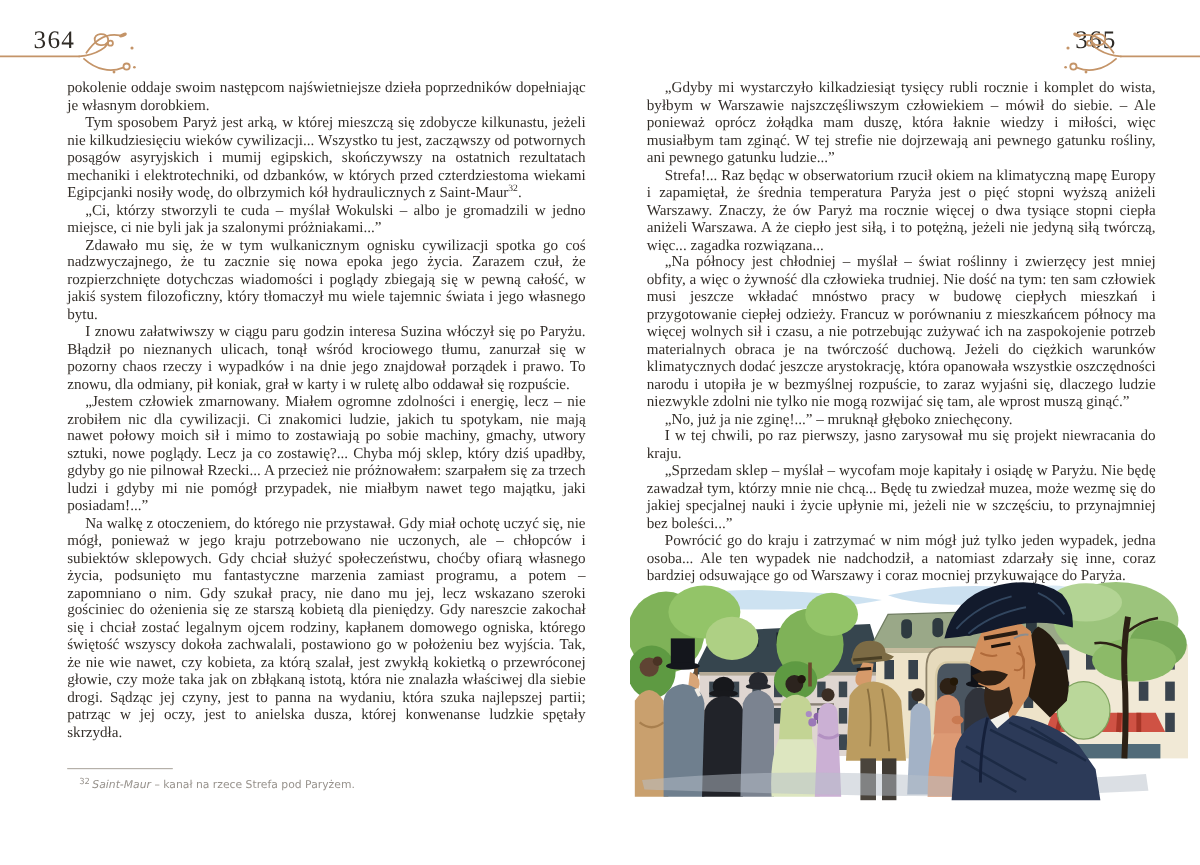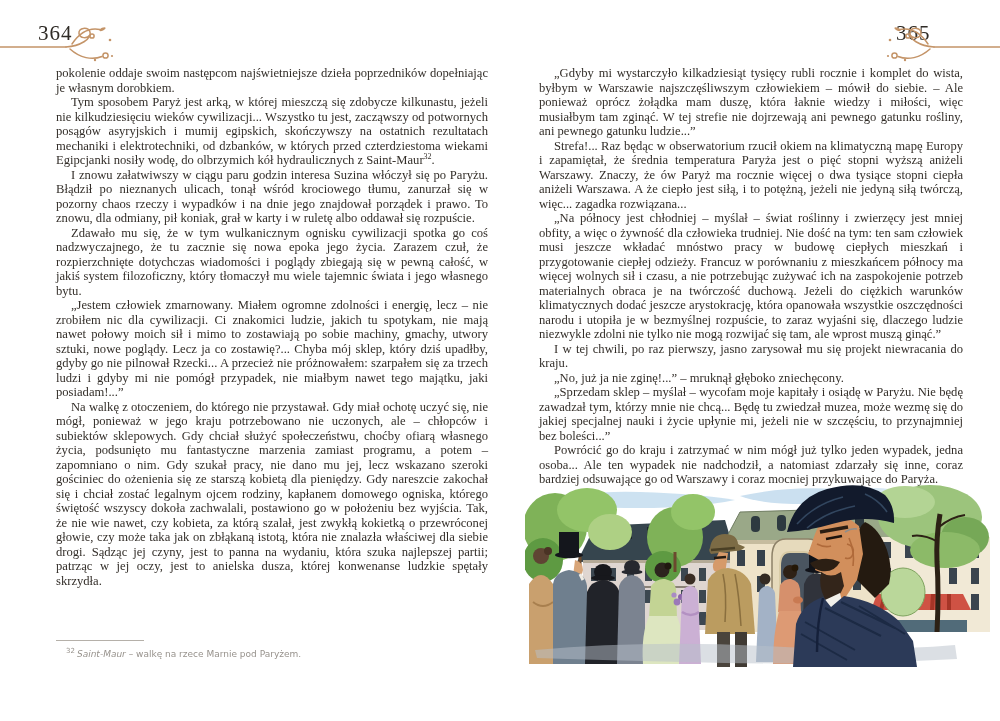--- a/index.html
+++ b/index.html
@@ -36,21 +36,21 @@
   .fn-rule{width:88px;border-top:1px solid #b5b0a9;margin-bottom:4px;}
   .footnote p{margin:0;padding-left:10px;}
   .footnote sup{font-size:7px;margin-right:2px;}
   .footnote i{}
   
   #illustration{position:absolute;left:525px;top:482px;width:465px;height:185px;}
 </style>
 </head>
 <body>
 
-<div class="page-number" style="left:38px">364</div>
+<div class="page-number" style="left:28px">364</div>
 <svg class="orn" style="left:0;top:26px" width="132" height="38" viewBox="0 0 132 38" aria-hidden="true">
   <g stroke="#c49468" fill="none" stroke-width="1.5" stroke-linecap="round">
     <path d="M0,21 H66"></path>
     <path d="M66,21 C80,20 92,13 90,6 C88,0.5 78,1.5 79,7.5 C80,12.5 87,13 90,9"></path>
     <path d="M72,18 C80,6 90,1.5 100,3.5"></path>
     <path d="M70,23 C80,32 92,34.5 102,30.5"></path>
     <circle cx="105.5" cy="29.5" r="2.6"></circle>
     <circle cx="92" cy="10" r="2.1"></circle>
   </g>
   <g fill="#c49468" stroke="none">
@@ -75,37 +75,38 @@
     <ellipse cx="102.5" cy="3.2" rx="3.4" ry="1.5" transform="rotate(-24 102.5 3.2)"></ellipse>
     <circle cx="110" cy="14" r="1.3"></circle>
     <circle cx="95" cy="34" r="1.2"></circle>
     <circle cx="112" cy="30" r="1.1"></circle>
   </g>
 </svg>
 
 <div id="left-page" class="page">
   <p>pokolenie oddaje swoim następcom najświetniejsze dzieła poprzedników dopełniając je własnym dorobkiem.</p>
   <p class="ind"><span>Tym sposobem Paryż jest arką, w której mieszczą się zdobycze kilkunastu, jeżeli nie kilkudziesięciu wieków cywilizacji... Wszystko tu jest, zacząwszy od potwornych posągów asyryjskich i mumij egipskich, skończywszy na ostatnich rezultatach mechaniki i elektrotechniki, od dzbanków, w których przed czterdziestoma wiekami Egipcjanki nosiły wodę, do olbrzymich kół hydraulicznych z Saint-Maur</span><sup class="fn-ref">32</sup><span>.</span></p>
+  <p class="ind">„Ci, którzy stworzyli te cuda – myślał Wokulski – albo je gromadzili w jedno miejsce, ci nie byli jak ja szalonymi próżniakami...”</p>
+  <p class="ind">Zdawało mu się, że w tym wulkanicznym ognisku cywilizacji spotka go coś nadzwyczajnego, że tu zacznie się nowa epoka jego życia. Zarazem czuł, że rozpierzchnięte dotychczas wiadomości i poglądy zbiegają się w pewną całość, w jakiś system filozoficzny, który tłomaczył mu wiele tajemnic świata i jego własnego bytu.</p>
   <p class="ind">I znowu załatwiwszy w ciągu paru godzin interesa Suzina włóczył się po Paryżu. Błądził po nieznanych ulicach, tonął wśród krociowego tłumu, zanurzał się w pozorny chaos rzeczy i wypadków i na dnie jego znajdował porządek i prawo. To znowu, dla odmiany, pił koniak, grał w karty i w ruletę albo oddawał się rozpuście.</p>
-  <p class="ind">Zdawało mu się, że w tym wulkanicznym ognisku cywilizacji spotka go coś nadzwyczajnego, że tu zacznie się nowa epoka jego życia. Zarazem czuł, że rozpierzchnięte dotychczas wiadomości i poglądy zbiegają się w pewną całość, w jakiś system filozoficzny, który tłomaczył mu wiele tajemnic świata i jego własnego bytu.</p>
   <p class="ind">„Jestem człowiek zmarnowany. Miałem ogromne zdolności i energię, lecz – nie zrobiłem nic dla cywilizacji. Ci znakomici ludzie, jakich tu spotykam, nie mają nawet połowy moich sił i mimo to zostawiają po sobie machiny, gmachy, utwory sztuki, nowe poglądy. Lecz ja co zostawię?... Chyba mój sklep, który dziś upadłby, gdyby go nie pilnował Rzecki... A przecież nie próżnowałem: szarpałem się za trzech ludzi i gdyby mi nie pomógł przypadek, nie miałbym nawet tego majątku, jaki posiadam!...”</p>
   <p class="ind">Na walkę z otoczeniem, do którego nie przystawał. Gdy miał ochotę uczyć się, nie mógł, ponieważ w jego kraju potrzebowano nie uczonych, ale – chłopców i subiektów sklepowych. Gdy chciał służyć społeczeństwu, choćby ofiarą własnego życia, podsunięto mu fantastyczne marzenia zamiast programu, a potem – zapomniano o nim. Gdy szukał pracy, nie dano mu jej, lecz wskazano szeroki gościniec do ożenienia się ze starszą kobietą dla pieniędzy. Gdy nareszcie zakochał się i chciał zostać legalnym ojcem rodziny, kapłanem domowego ogniska, którego świętość wszyscy dokoła zachwalali, postawiono go w położeniu bez wyjścia. Tak, że nie wie nawet, czy kobieta, za którą szalał, jest zwykłą kokietką o przewróconej głowie, czy może taka jak on zbłąkaną istotą, która nie znalazła właściwej dla siebie drogi. Sądząc jej czyny, jest to panna na wydaniu, która szuka najlepszej partii; patrząc w jej oczy, jest to anielska dusza, której konwenanse ludzkie spętały skrzydła.</p>
 </div>
 
 <div class="footnote">
   <div class="fn-rule"></div>
-  <p><sup>32</sup><i>Saint-Maur</i><span> – walkę na rzece Marnie pod Paryżem.</span></p>
+  <p><sup>32</sup><i>Saint-Maur</i><span> – kanał na rzece Strefa pod Paryżem.</span></p>
 </div>
 
 <div id="right-page" class="page">
   <p class="ind">„Gdyby mi wystarczyło kilkadziesiąt tysięcy rubli rocznie i komplet do wista, byłbym w Warszawie najszczęśliwszym człowiekiem – mówił do siebie. – Ale ponieważ oprócz żołądka mam duszę, która łaknie wiedzy i miłości, więc musiałbym tam zginąć. W tej strefie nie dojrzewają ani pewnego gatunku rośliny, ani pewnego gatunku ludzie...”</p>
   <p class="ind">Strefa!... Raz będąc w obserwatorium rzucił okiem na klimatyczną mapę Europy i zapamiętał, że średnia temperatura Paryża jest o pięć stopni wyższą aniżeli Warszawy. Znaczy, że ów Paryż ma rocznie więcej o dwa tysiące stopni ciepła aniżeli Warszawa. A że ciepło jest siłą, i to potężną, jeżeli nie jedyną siłą twórczą, więc... zagadka rozwiązana...</p>
   <p class="ind">„Na północy jest chłodniej – myślał – świat roślinny i zwierzęcy jest mniej obfity, a więc o żywność dla człowieka trudniej. Nie dość na tym: ten sam człowiek musi jeszcze wkładać mnóstwo pracy w budowę ciepłych mieszkań i przygotowanie ciepłej odzieży. Francuz w porównaniu z mieszkańcem północy ma więcej wolnych sił i czasu, a nie potrzebując zużywać ich na zaspokojenie potrzeb materialnych obraca je na twórczość duchową. Jeżeli do ciężkich warunków klimatycznych dodać jeszcze arystokrację, która opanowała wszystkie oszczędności narodu i utopiła je w bezmyślnej rozpuście, to zaraz wyjaśni się, dlaczego ludzie niezwykle zdolni nie tylko nie mogą rozwijać się tam, ale wprost muszą ginąć.”</p>
+  <p class="ind">„No, już ja nie zginę!...” – mruknął głęboko zniechęcony.</p>
   <p class="ind">I w tej chwili, po raz pierwszy, jasno zarysował mu się projekt niewracania do kraju.</p>
-  <p class="ind">„No, już ja nie zginę!...” – mruknął głęboko zniechęcony.</p>
   <p class="ind">„Sprzedam sklep – myślał – wycofam moje kapitały i osiądę w Paryżu. Nie będę zawadzał tym, którzy mnie nie chcą... Będę tu zwiedzał muzea, może wezmę się do jakiej specjalnej nauki i życie upłynie mi, jeżeli nie w szczęściu, to przynajmniej bez boleści...”</p>
   <p class="ind">Powrócić go do kraju i zatrzymać w nim mógł już tylko jeden wypadek, jedna osoba... Ale ten wypadek nie nadchodził, a natomiast zdarzały się inne, coraz bardziej odsuwające go od Warszawy i coraz mocniej przykuwające do Paryża.</p>
 </div>
 
 <svg id="illustration" viewBox="0 0 465 185" role="img">
 
   <g>
     <path d="M25,22 Q55,8 115,10 Q175,12 210,18 Q170,26 115,26 Q55,26 25,22 Z" fill="#bcd8ec" opacity=".75"></path>
     <path d="M215,14 Q260,4 310,7 Q360,10 360,15 Q330,22 280,22 Q235,22 215,14 Z" fill="#b5d3ea" opacity=".7"></path>
     <path d="M328,10 Q348,4 363,7 L358,15 Q340,17 328,10 Z" fill="#bcd8ec" opacity=".6"></path>

